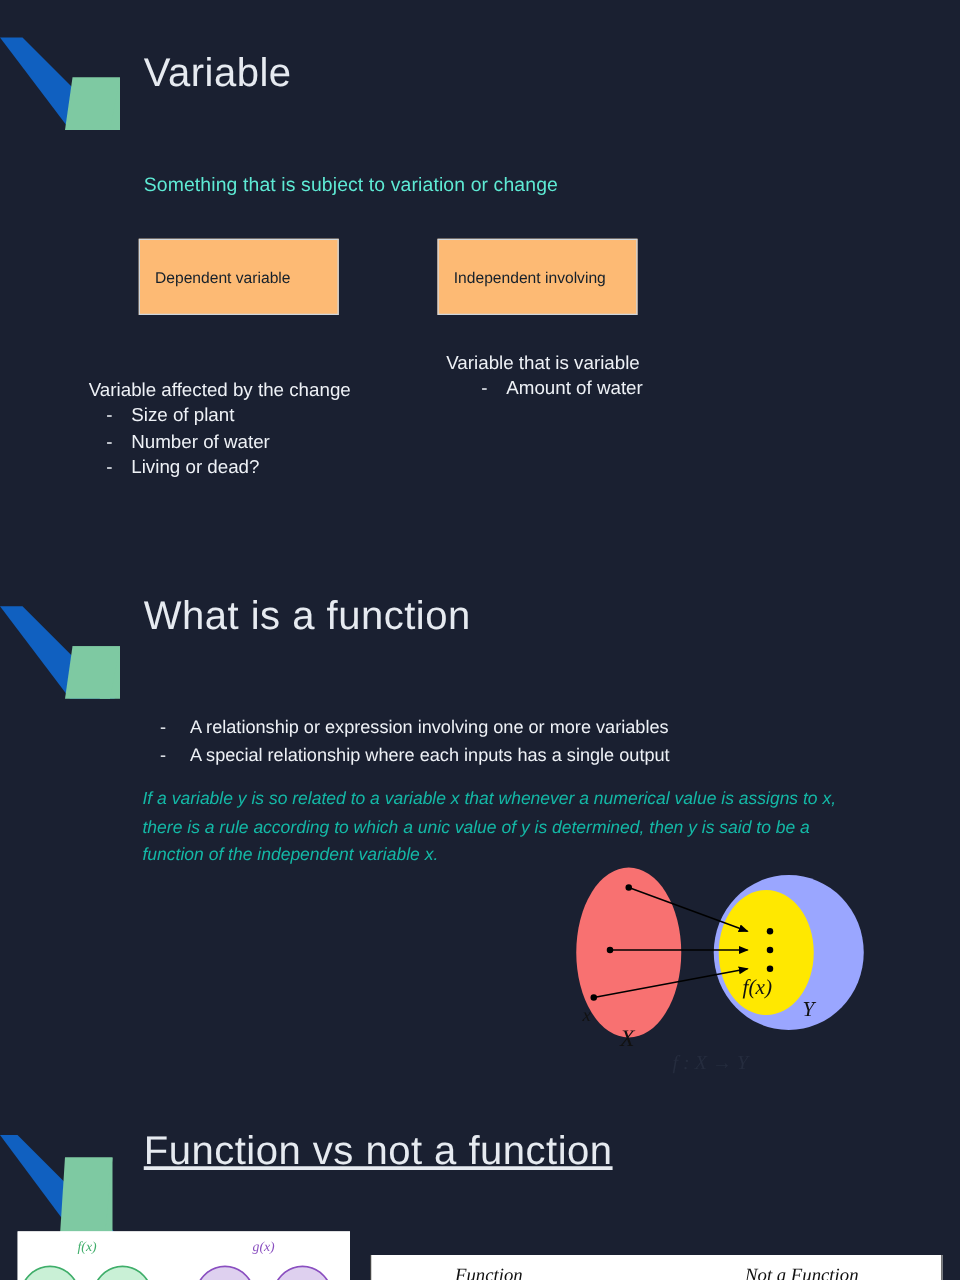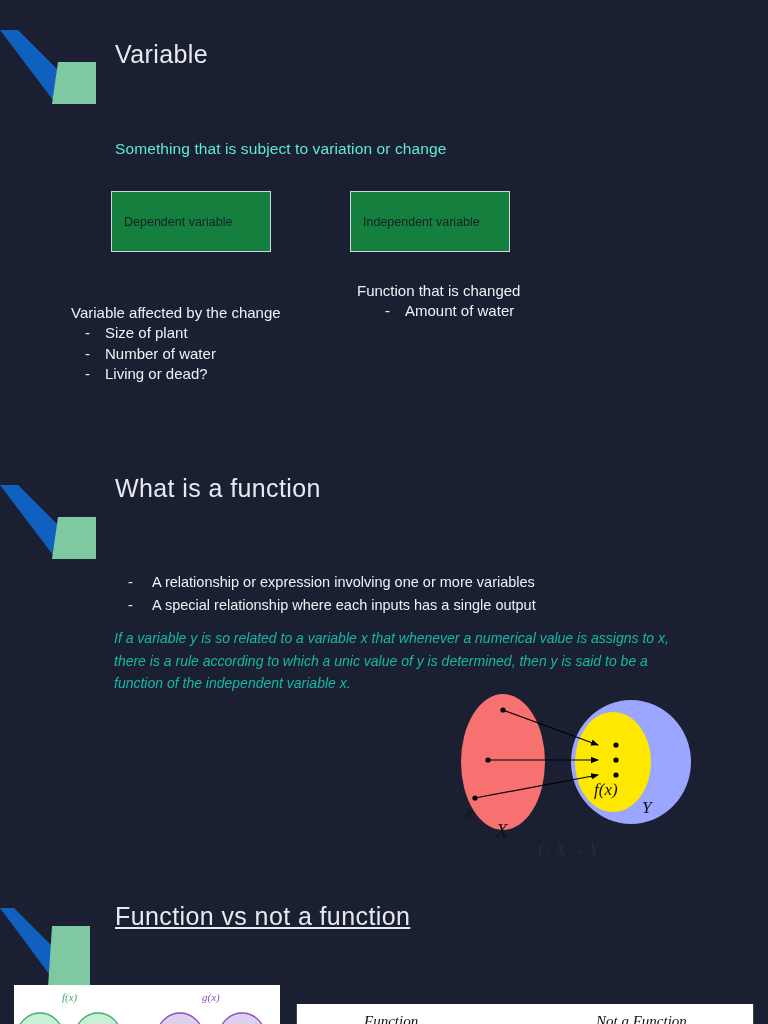--- a/index.html
+++ b/index.html
@@ -12,37 +12,37 @@
     position:relative;
   }
   .slide{ position:absolute; left:0; width:768px; overflow:hidden; }
 
   
   .deco{ position:absolute; left:0; top:0; width:120px; height:110px; pointer-events:none; }
 
   
   .title{
     position:absolute;
-    font-size:25px;
+    font-size:32px;
     font-weight:400;
     letter-spacing:.4px;
     color:#e6eaf0;
   }
 
   .lead{
     position:absolute;
     font-size:15.5px;
     color:#5eead4;
     letter-spacing:.1px;
   }
 
   
   .gbox{
     position:absolute;
-    background:#15803d;
+    background:#fdba74;
     border:1.2px solid #cfd6dd;
     display:flex;
     align-items:center;
     color:#15202b;
     font-size:12.5px;
     padding-left:12px;
   }
 
   
   .capblock{ position:absolute; }
@@ -106,42 +106,42 @@
       <polygon fill="#7ec9a2" points="58,62 96,62 88,104 52,104"></polygon>
     </svg>
   </div>
 
   <h1 class="title" style="left:115px;top:40px;">Variable</h1>
 
   <div class="lead" style="left:115px;top:140px;">Something that is subject to variation or change</div>
 
   <div class="gbox" style="left:111px;top:191px;width:160px;height:61px;">Dependent variable</div>
 
-  <div class="gbox" style="left:350px;top:191px;width:160px;height:61px;">Independent variable</div>
+  <div class="gbox" style="left:350px;top:191px;width:160px;height:61px;">Independent involving</div>
 
   <div class="capblock" style="left:71px;top:304px;">
     <div class="head">Variable affected by the change</div>
     <ul>
       <li>
         <span class="dash">-</span>
         <span>Size of plant</span>
       </li>
       <li>
         <span class="dash">-</span>
         <span>Number of water</span>
       </li>
       <li>
         <span class="dash">-</span>
         <span>Living or dead?</span>
       </li>
     </ul>
   </div>
 
   <div class="capblock" style="left:357px;top:282px;">
-    <div class="head">Function that is changed</div>
+    <div class="head">Variable that is variable</div>
     <ul>
       <li style="padding-left:14px;">
         <span class="dash">-</span>
         <span>Amount of water</span>
       </li>
     </ul>
   </div>
 </section>
 
 <section class="slide" style="top:450px;height:440px;">

